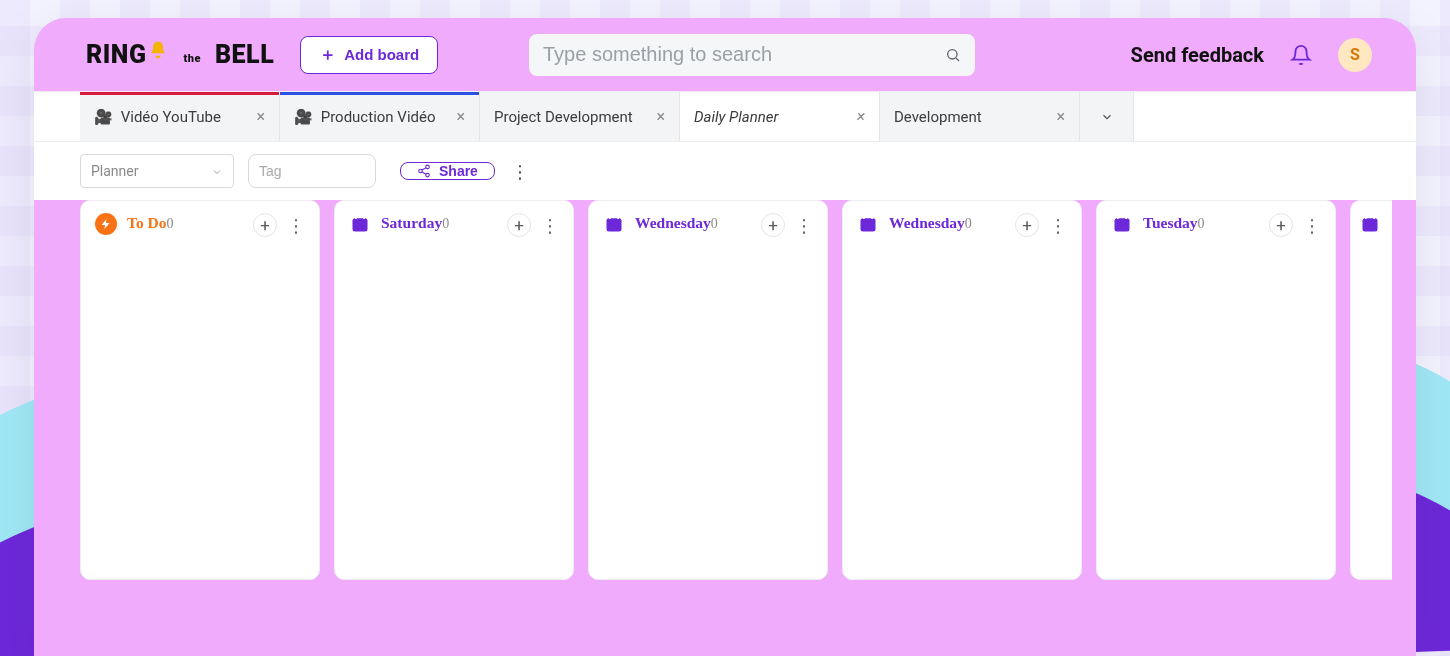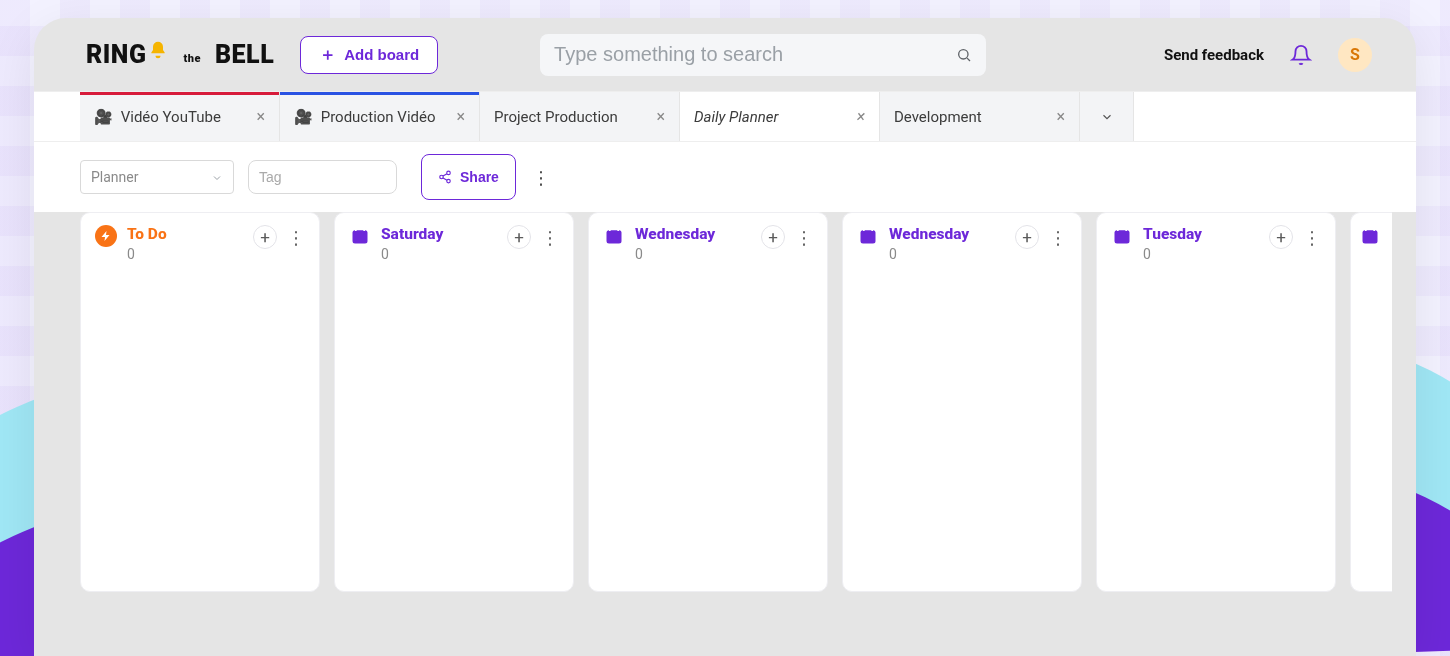--- a/index.html
+++ b/index.html
@@ -34,21 +34,21 @@
     right: -60px;
     height: 260px;
     bottom: -20px;
     background: #6d28d9;
     border-radius: 55% 45% 0 0 / 160px 200px 0 0;
     transform: rotate(-2deg);
   }
   .app-frame {
     position: absolute;
     left: 34px; right: 34px; top: 18px; bottom: 0;
-    background: #e5e5e5;
+    background: #f0abfc;
     border-radius: 32px 32px 0 0;
     box-shadow: 0 12px 50px rgba(0,0,0,0.08);
     overflow: hidden;
   }
   .topbar {
     display: flex;
     align-items: center;
     height: 74px;
     padding: 0 44px 0 52px;
     gap: 26px;
@@ -66,21 +66,21 @@
   .add-board-btn .plus { font-size:17px; }
   .search-wrap { flex:0 0 446px; margin-left:auto; margin-right:auto; }
   .search {
     display:flex; align-items:center; height:42px;
     background:#f5f6f8; border-radius:8px; padding:0 14px;
   }
   .search input { flex:1; border:none; background:transparent; font-size:20px; color:#555; outline:none; }
   .search input::placeholder { color:#9aa0a6; }
   .search-icon { width:16px; height:16px; color:#5f6368; }
   .top-right { display:flex; align-items:center; gap:26px; margin-left:auto; }
-  .feedback { font-size:15px; font-weight:700; color:#111; cursor:pointer; white-space:nowrap; }
+  .feedback { font-size:20px; font-weight:700; color:#111; cursor:pointer; white-space:nowrap; }
   .bell-btn { width:22px; height:22px; color:#6d28d9; cursor:pointer; }
   .avatar {
     width:34px; height:34px; border-radius:50%;
     background:#ffe7c2; color:#d97706;
     display:flex; align-items:center; justify-content:center;
     font-weight:700; font-size:16px;
   }
   .tabs {
     display:flex; height:50px; background:#fff; border-bottom:1px solid #eee;
     padding-left:46px;
@@ -109,49 +109,49 @@
     padding:12px 46px; background:#fff;
   }
   .selectish {
     height:34px; min-width:154px;
     display:flex; align-items:center; justify-content:space-between;
     padding:0 10px; border:1px solid #d9d9d9; border-radius:4px;
     font-size:14px; color:#8a8a8a; background:#fff; cursor:pointer;
   }
   .selectish .chev { width:12px; height:12px; color:#9aa0a6; }
   .tag-input {
-    height:34px; width:149px;
+    height:34px; width:128px;
     border:1px solid #d9d9d9; border-radius:8px;
     font-size:14px; color:#8a8a8a; padding:12px 10px; outline:none;
   }
   .tag-input::placeholder { color:#aaa; }
   .share-btn {
     display:inline-flex; align-items:center; gap:8px;
-    height:46px; padding:0 16px;
+    height:18px; padding:0 16px;
     border:1.5px solid #6d28d9; color:#6d28d9; background:#fff;
     border-radius:8px; font-size:14px; font-weight:600; cursor:pointer;
     margin-left:10px;
   }
   .share-btn svg { width:14px; height:14px; }
   .more-dots { width:22px; text-align:center; font-size:18px; color:#444; cursor:pointer; }
   .board {
     display:flex; gap:14px; padding:0 46px;
     overflow-x:hidden;
   }
   .column {
     flex:0 0 240px; height:380px;
     border:1px solid #eeeef2; border-radius:10px; background:#fff;
     padding:12px 14px;
   }
   .col-head { display:flex; align-items:flex-start; gap:10px; }
   .col-icon { width:22px; height:22px; flex:0 0 22px; display:flex; align-items:center; justify-content:center; }
   .col-icon.todo { background:#f97316; border-radius:50%; }
   .col-icon.todo svg { width:12px; height:12px; color:#fff; }
   .col-icon.cal svg { width:20px; height:20px; color:#6d28d9; }
-  .col-titles { display:flex; flex-direction:column; line-height:1.25; }
+  .col-titles { display:flex; flex-direction:row; line-height:1.25;font-family:Liberation Serif, serif; }
   .col-title { font-size:15.5px; font-weight:800; }
   .col-title.todo { color:#f97316; }
   .col-title.cal  { color:#6d28d9; }
   .col-count { font-size:14px; color:#8a8a8a; margin-top:2px; }
   .col-actions { margin-left:auto; display:flex; align-items:center; gap:10px; }
   .plus-btn {
     width:24px; height:24px; border-radius:50%; border:1px solid #e3e3e8;
     display:flex; align-items:center; justify-content:center;
     color:#5b5b5b; font-size:17px; cursor:pointer; background:#fff;
   }
@@ -217,21 +217,21 @@
       <span class="label">Vidéo YouTube</span>
       <span class="close">×</span>
     </div>
     <div class="tab">
       <div class="top-stripe" style="background:#2952e3"></div>
       <span class="cam">🎥</span>
       <span class="label">Production Vidéo</span>
       <span class="close">×</span>
     </div>
     <div class="tab">
-      <span class="label">Project Production</span>
+      <span class="label">Project Development</span>
       <span class="close">×</span>
     </div>
     <div class="tab active">
       <span class="label">Daily Planner</span>
       <span class="close">×</span>
     </div>
     <div class="tab">
       <span class="label">Development</span>
       <span class="close">×</span>
     </div>

